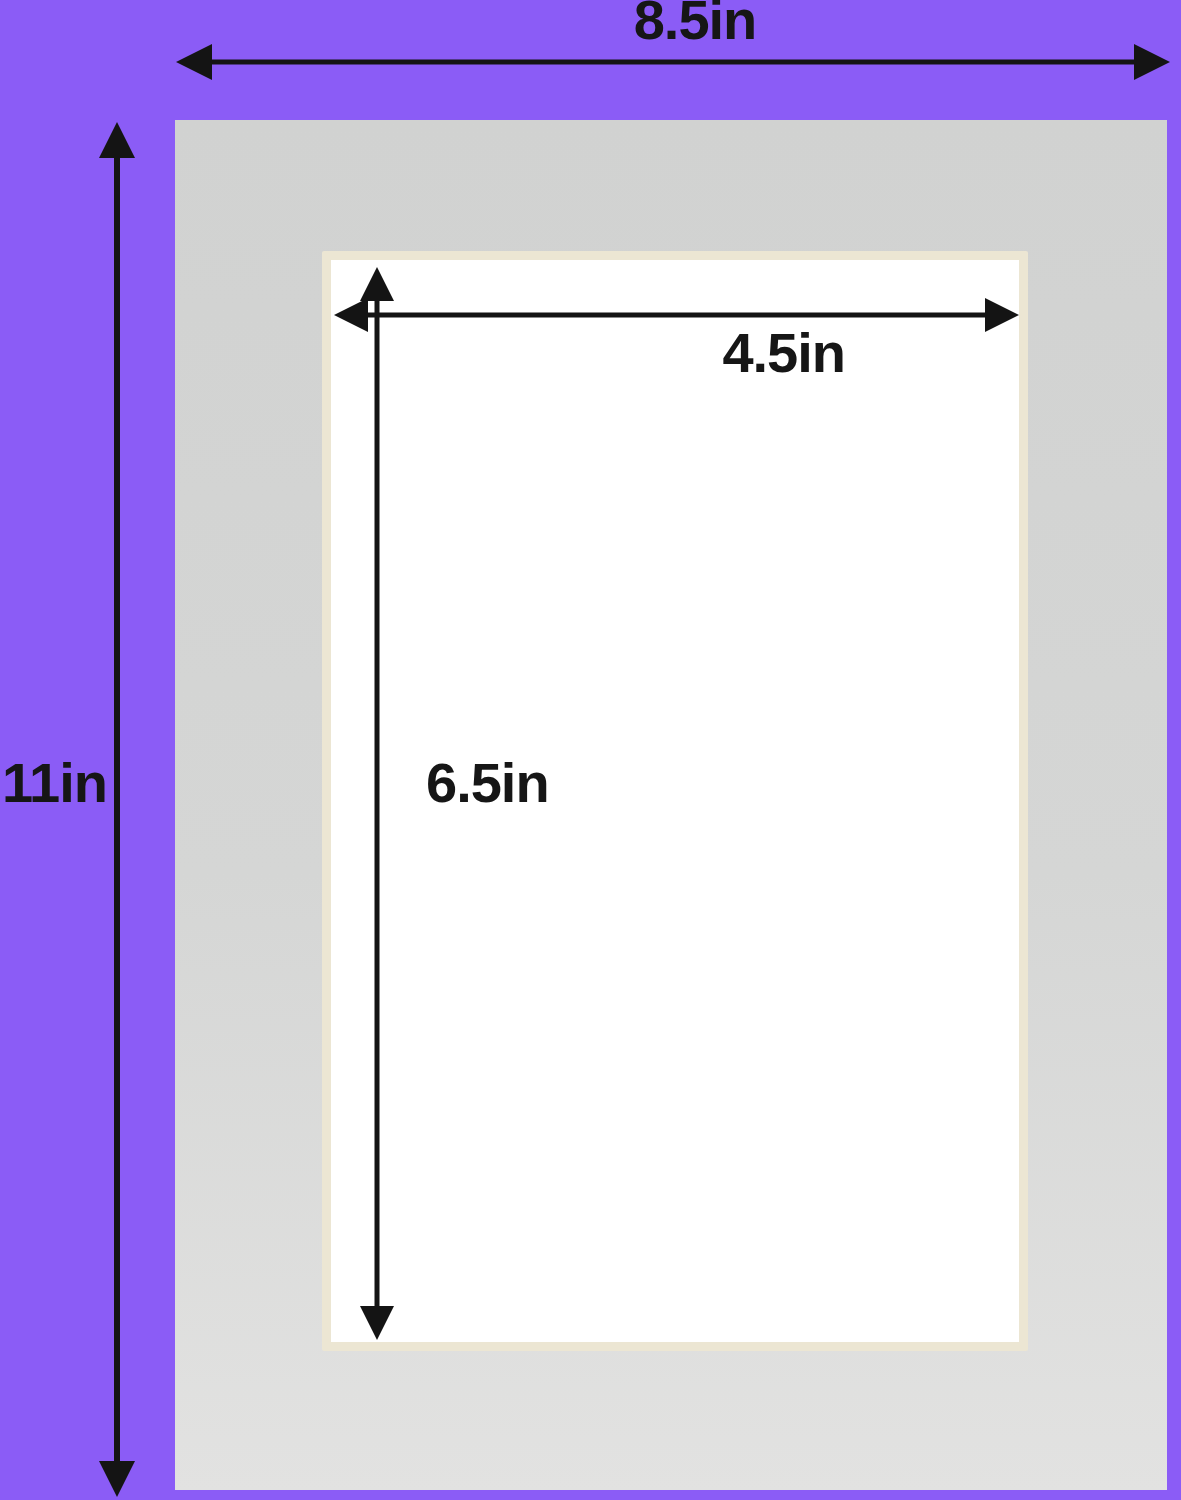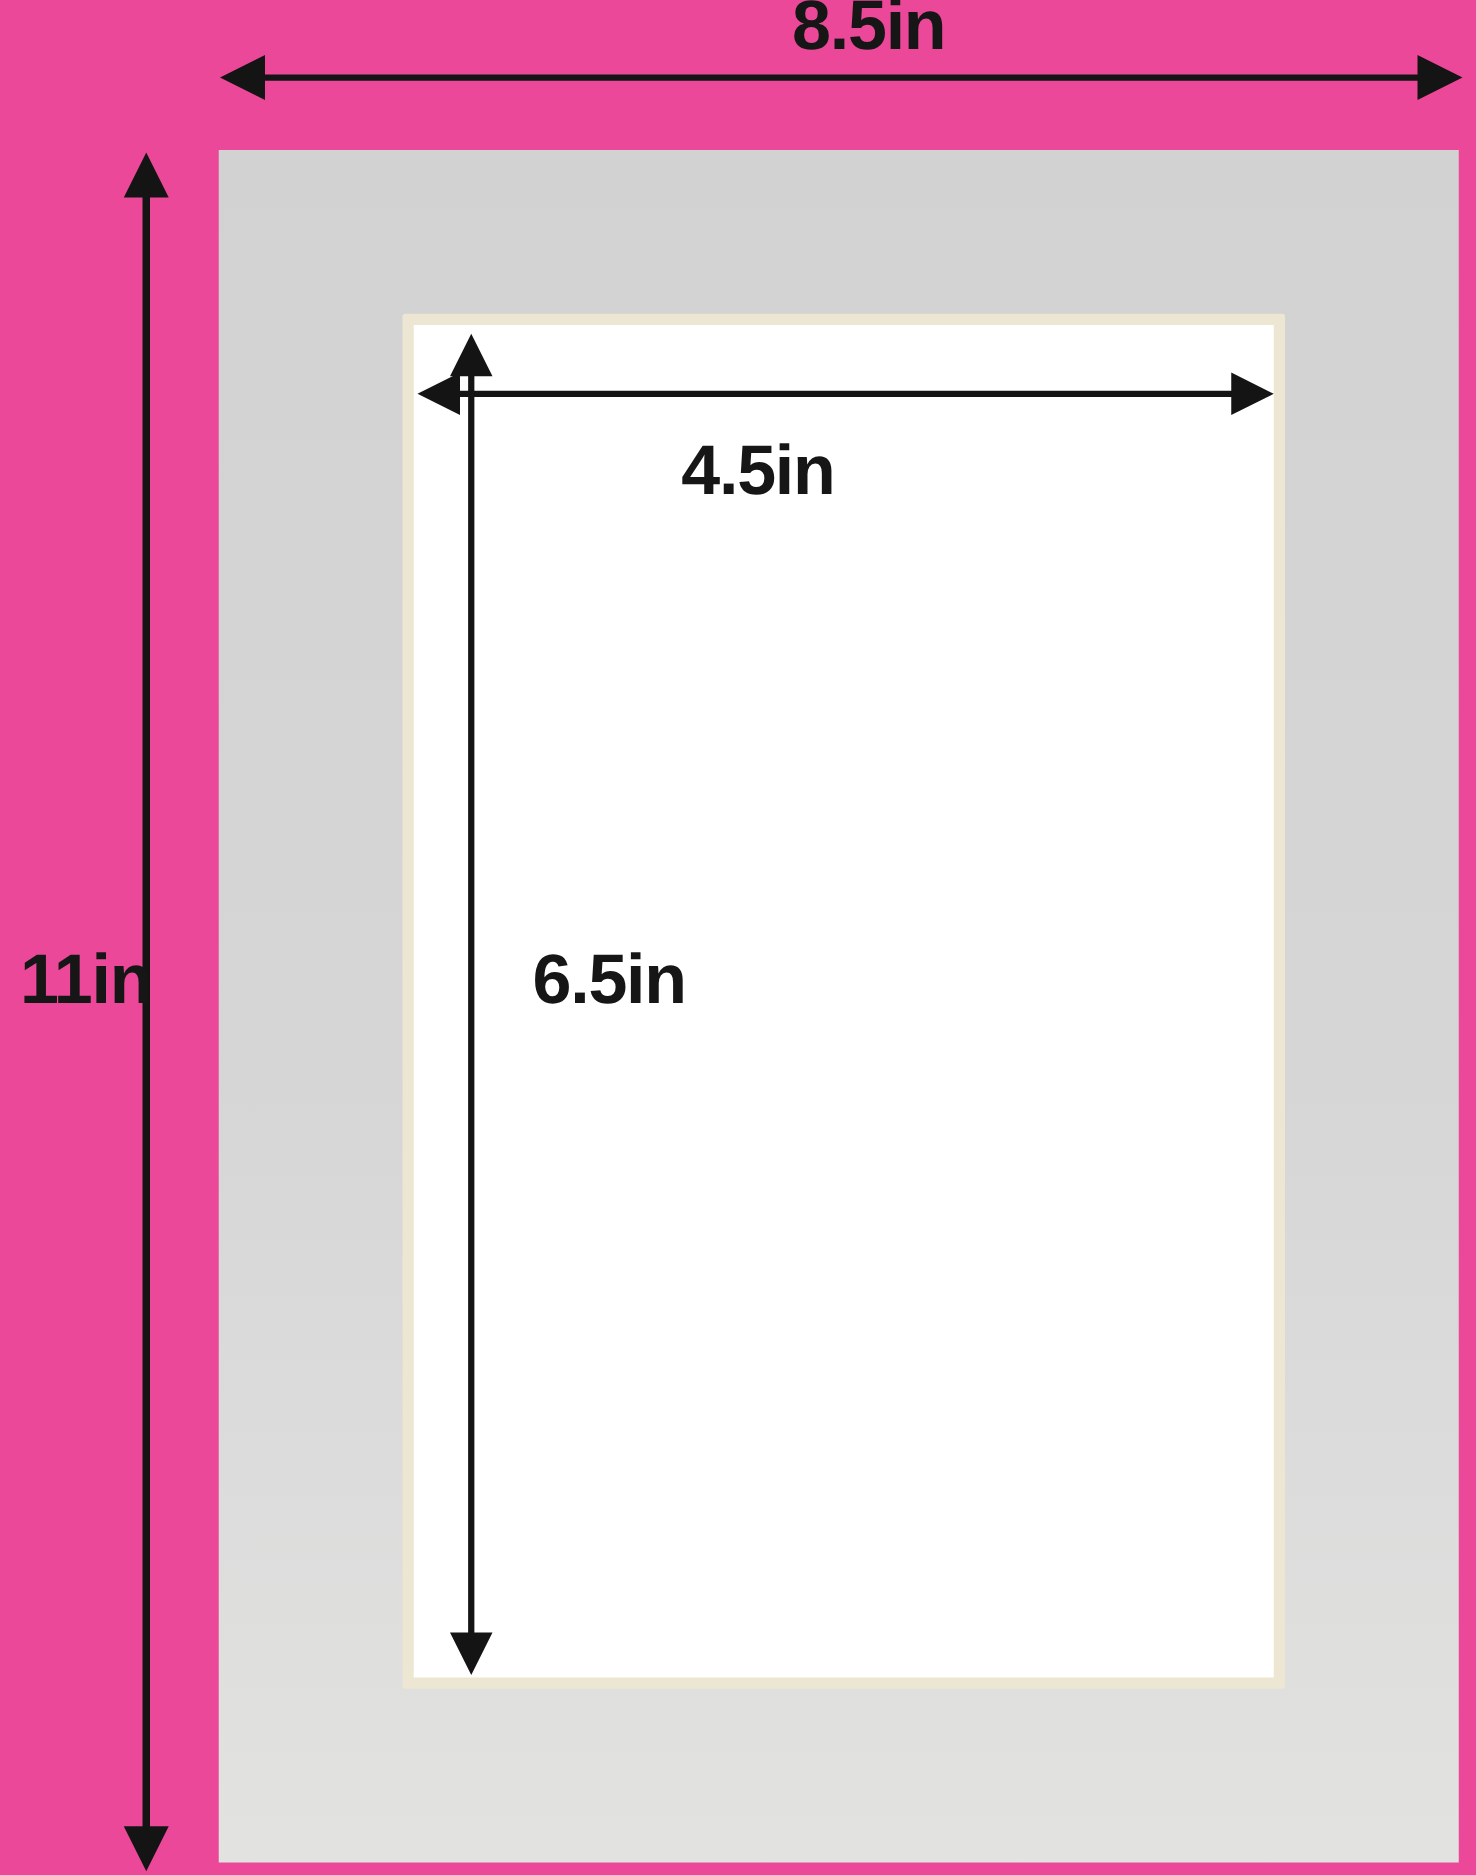--- a/index.html
+++ b/index.html
@@ -4,21 +4,21 @@
 <style>
   html, body {
     margin: 0;
     padding: 0;
     background: #ffffff;
   }
   .canvas {
     position: relative;
     width: 1181px;
     height: 1500px;
-    background: #ec4899;
+    background: #8b5cf6;
     overflow: hidden;
     font-family: "Liberation Sans", sans-serif;
   }
   .mat {
     position: absolute;
     left: 175px;
     top: 120px;
     width: 992px;
     height: 1370px;
     background: linear-gradient(180deg, #d1d2d1 0%, #d5d6d5 55%, #e2e2e1 100%);
@@ -51,28 +51,28 @@
     letter-spacing: -1px;
     white-space: nowrap;
   }
   .overall-width-label {
     left: 545px;
     top: -8px;
     width: 300px;
     text-align: center;
   }
   .overall-height-label {
-    left: 16px;
+    left: 2px;
     top: 755px;
   }
   .opening-width-label {
     left: 545px;
-    top: 348px;
+    top: 325px;
     width: 300px;
-    text-align: left;
+    text-align: right;
   }
   .opening-height-label {
     left: 426px;
     top: 755px;
   }
 </style>
 </head>
 <body>
 
 <div class="canvas">

